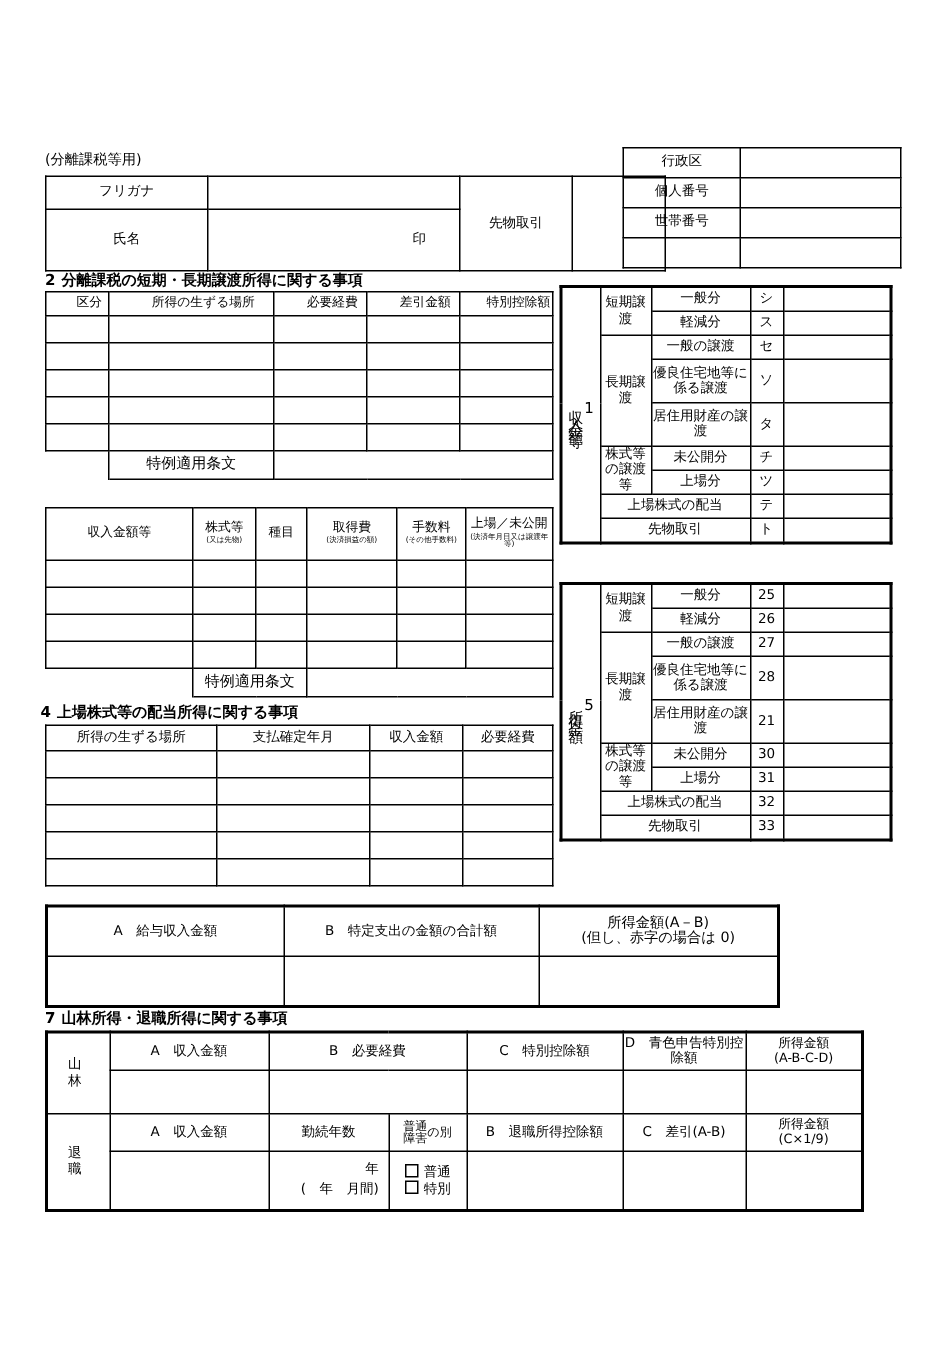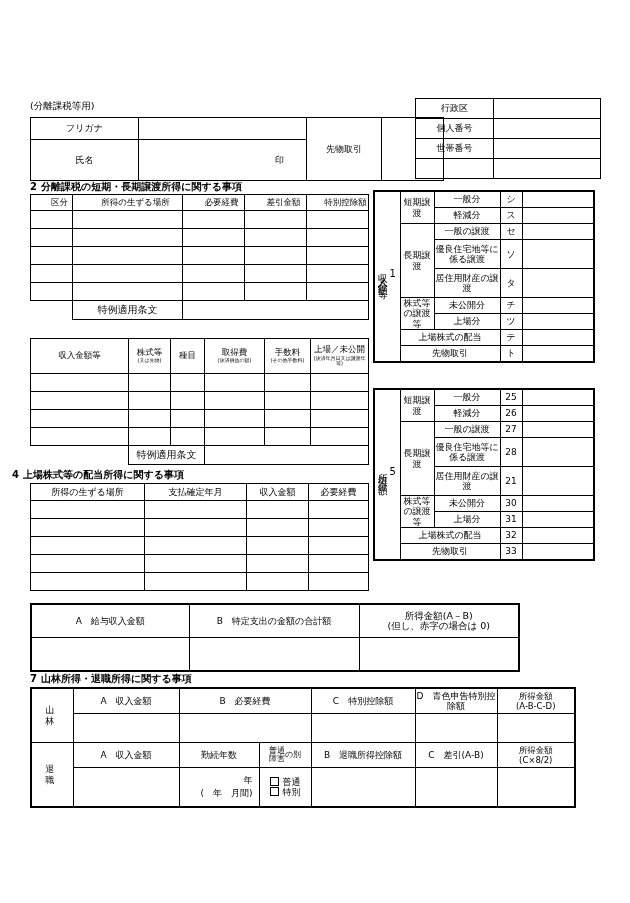--- a/index.html
+++ b/index.html
@@ -309,21 +309,21 @@
       <td></td>
     </tr>
     <tr>
       <td class="nb-l nb-b"></td>
       <td colspan="2" style="height:18px;font-size:10px">特例適用条文</td>
       <td colspan="3"></td>
     </tr>
   </tbody>
     </table>
 
-  <div class="sec-cap" style="left:12px; top:468px;">
+  <div class="sec-cap" style="left:27px; top:468px;">
     <span class="num">4</span><span>上場株式等の配当所得に関する事項</span>
   </div>
 
   <table class="grid tbl-s4">
     <colgroup>
       <col style="width:114px">
         <col style="width:102px">
         <col style="width:62px">
         <col style="width:60px">
     </colgroup>
@@ -563,21 +563,21 @@
             <span>普通</span><br>
             <span>障害</span>
           </span>
               <span>の別</span>
         </span>
       </td>
       <td>B　退職所得控除額</td>
       <td>C　差引(A-B)</td>
       <td>
         <span class="ratio">所得金額</span><br>
-        <span class="ratio">(C×8/2)</span>
+        <span class="ratio">(C×1/9)</span>
       </td>
     </tr>
 
     <tr>
       <td style="height:38px"></td>
       <td style="text-align:right;padding-right:6px;font-size:9px;line-height:1.5">
         <span>年</span><br>
         <span>(　年　月間)</span>
       </td>
       <td class="chk-line">

